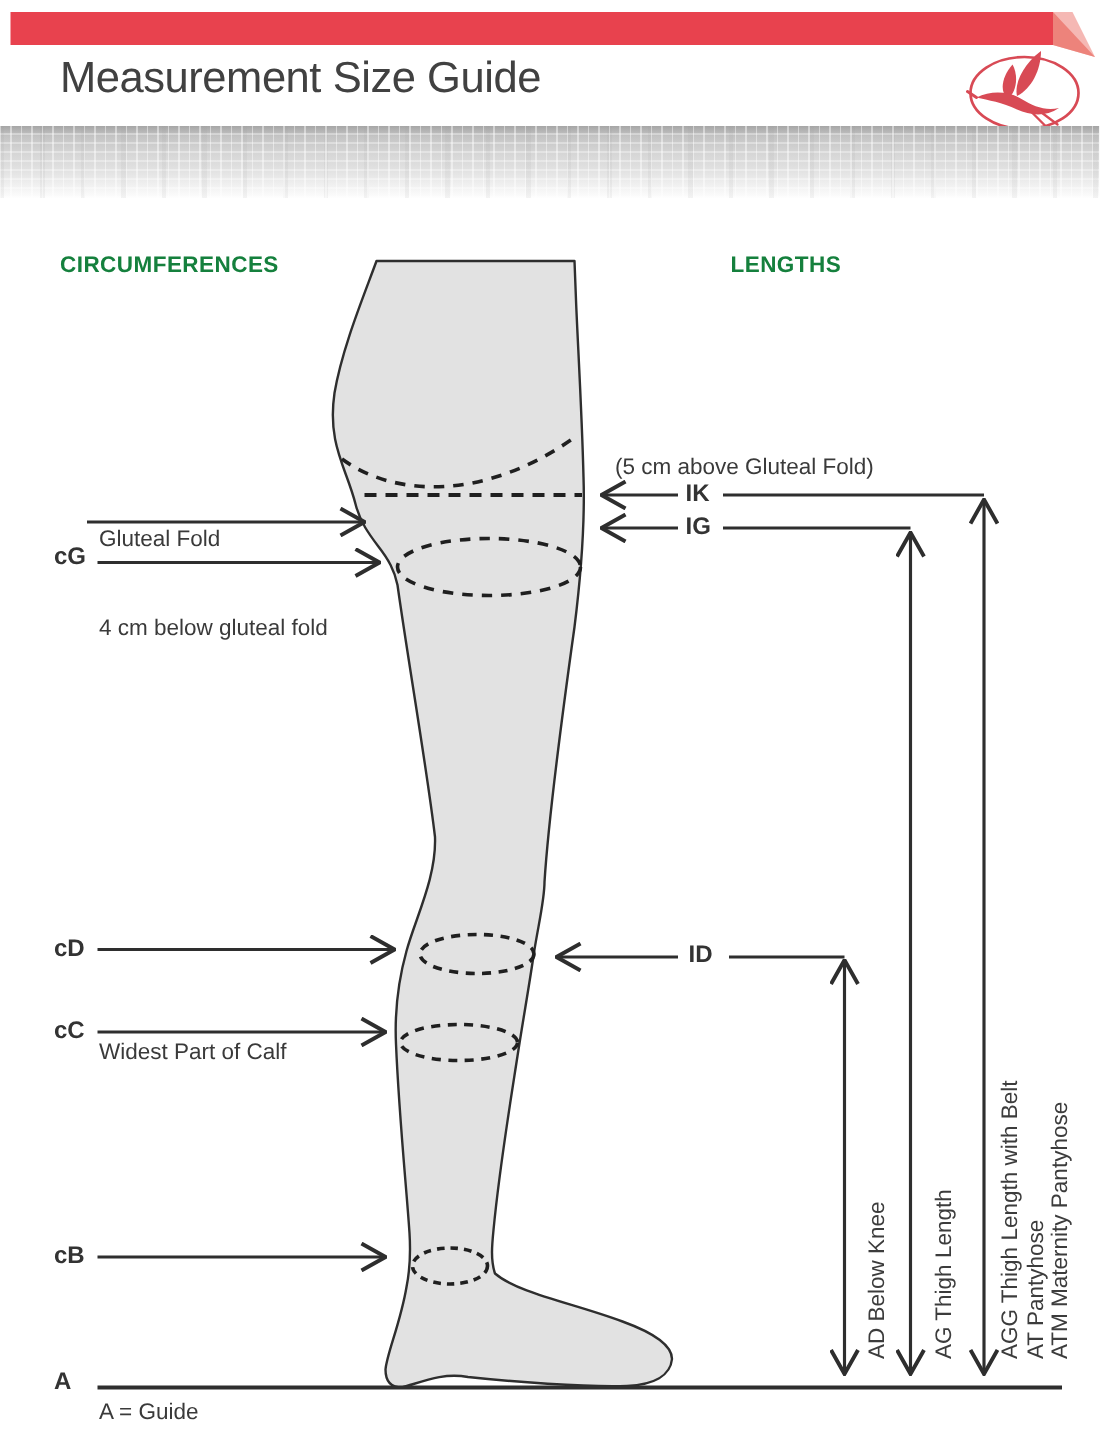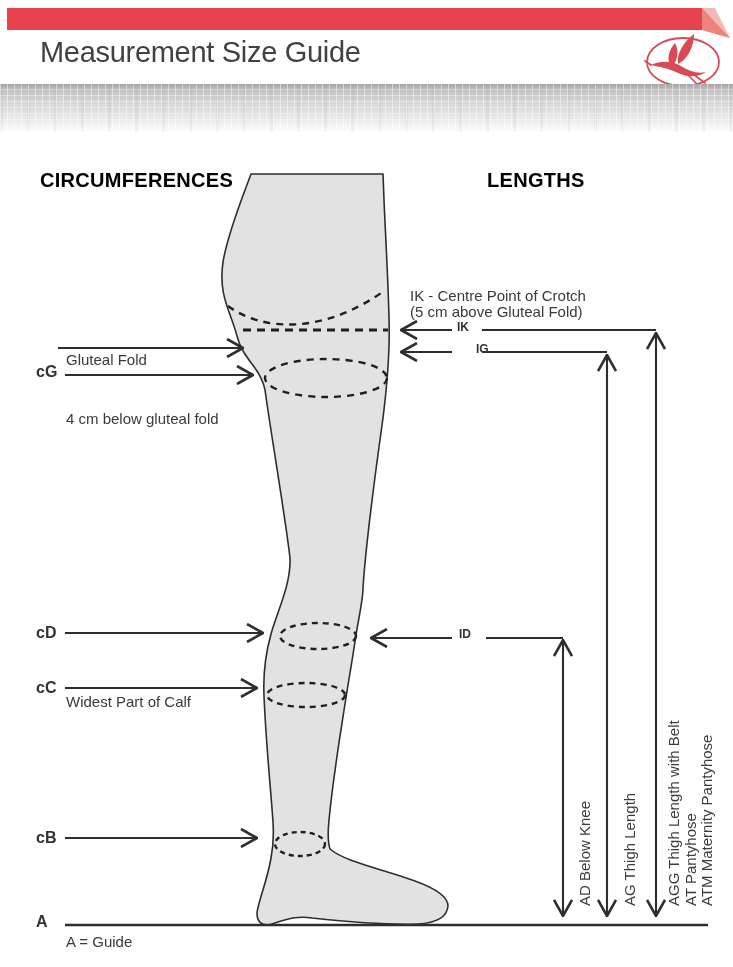--- a/index.html
+++ b/index.html
@@ -13,23 +13,23 @@
   .logo{position:absolute;left:644px;top:30px;width:78px;height:60px;}
   .grayband{position:absolute;left:0;top:84px;width:733px;height:48px;
     background:
       repeating-linear-gradient(90deg, rgba(255,255,255,.45) 0 1px, rgba(0,0,0,0) 1px 7px),
       repeating-linear-gradient(90deg, rgba(150,150,150,.10) 0 3px, rgba(0,0,0,0) 3px 27px),
       repeating-linear-gradient(0deg, rgba(255,255,255,.35) 0 1px, rgba(0,0,0,0) 1px 6px),
       linear-gradient(180deg,#a6a6a6 0%,#c4c4c4 14%,#d6d6d6 38%,#e2e2e2 62%,#f3f3f3 86%,#fdfdfd 100%);}
   
   .diagram-svg{position:absolute;left:0;top:0;width:733px;height:967px;z-index:1;}
   .lbl{position:absolute;z-index:2;font-size:15px;line-height:1.12;color:#3a3a3a;}
-  .hdr{font-size:20px;font-weight:700;letter-spacing:.3px;color:#000000;}
+  .hdr{font-size:15px;font-weight:700;letter-spacing:.3px;color:#15803d;}
   .code{font-size:16px;font-weight:700;color:#333;}
-  .dim{font-size:12px;font-weight:700;color:#333;}
+  .dim{font-size:16px;font-weight:700;color:#333;}
   .rot{position:absolute;z-index:2;font-size:15px;line-height:16.5px;color:#3c3c3c;
        white-space:nowrap;transform:rotate(-90deg);transform-origin:0 0;}
   .wrap200{width:200px;}
 </style>
 </head>
 <body>
 
 <div class="page">
 
   <div class="redbar"></div>
@@ -122,24 +122,23 @@
   <div class="lbl code" style="left:36px;top:624px;">cD</div>
 
   <div class="lbl code" style="left:36px;top:679px;">cC</div>
   <div class="lbl" style="left:66px;top:694px;">Widest Part of Calf</div>
 
   <div class="lbl code" style="left:36px;top:829px;">cB</div>
 
   <div class="lbl code" style="left:36px;top:913px;">A</div>
   <div class="lbl" style="left:66px;top:934px;">A = Guide</div>
 
-  <div class="lbl" style="left:410px;top:288px;">IK - Centre Point of Crotch</div>
   <div class="lbl" style="left:410px;top:304px;">(5 cm above Gluteal Fold)</div>
   <div class="lbl dim" style="left:457px;top:321px;">IK</div>
-  <div class="lbl dim" style="left:476px;top:343px;text-align:center;">IG</div>
+  <div class="lbl dim" style="left:457px;top:343px;text-align:center;">IG</div>
   <div class="lbl dim" style="left:459px;top:628px;">ID</div>
 
   <div class="rot" style="left:577px;top:906px;">AD Below Knee</div>
   <div class="rot" style="left:622px;top:906px;">AG Thigh Length</div>
   <div class="rot" style="left:666px;top:906px;">
     <div>AGG Thigh Length with Belt</div>
     <div>AT Pantyhose</div>
     <div>ATM Maternity Pantyhose</div>
   </div>
 

